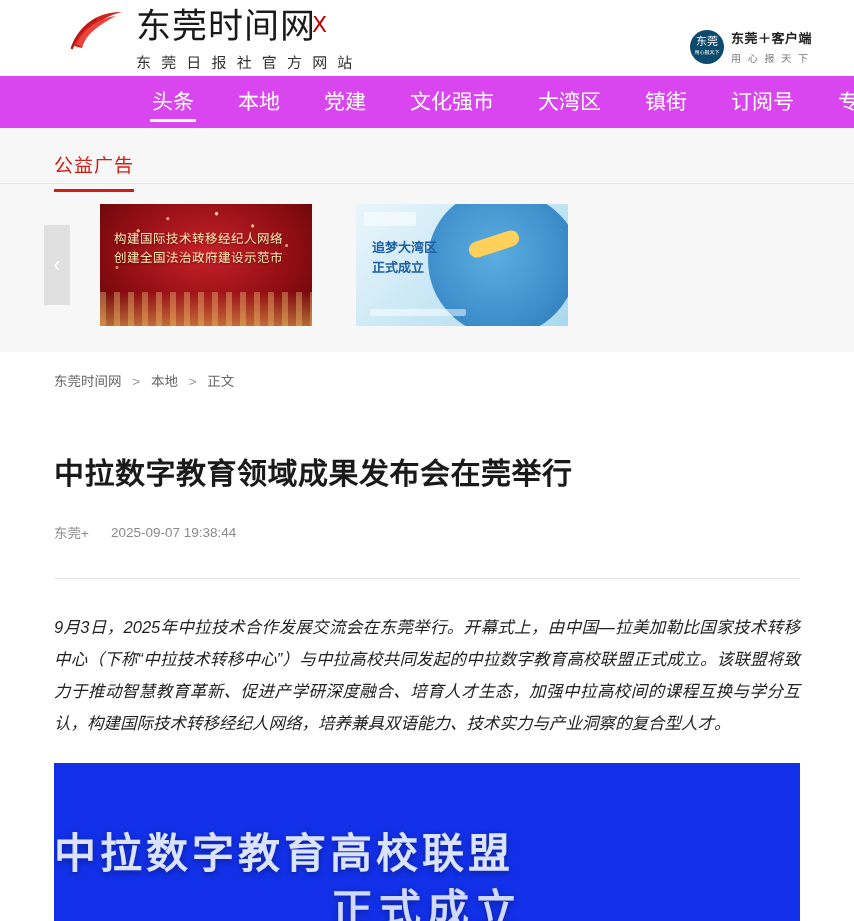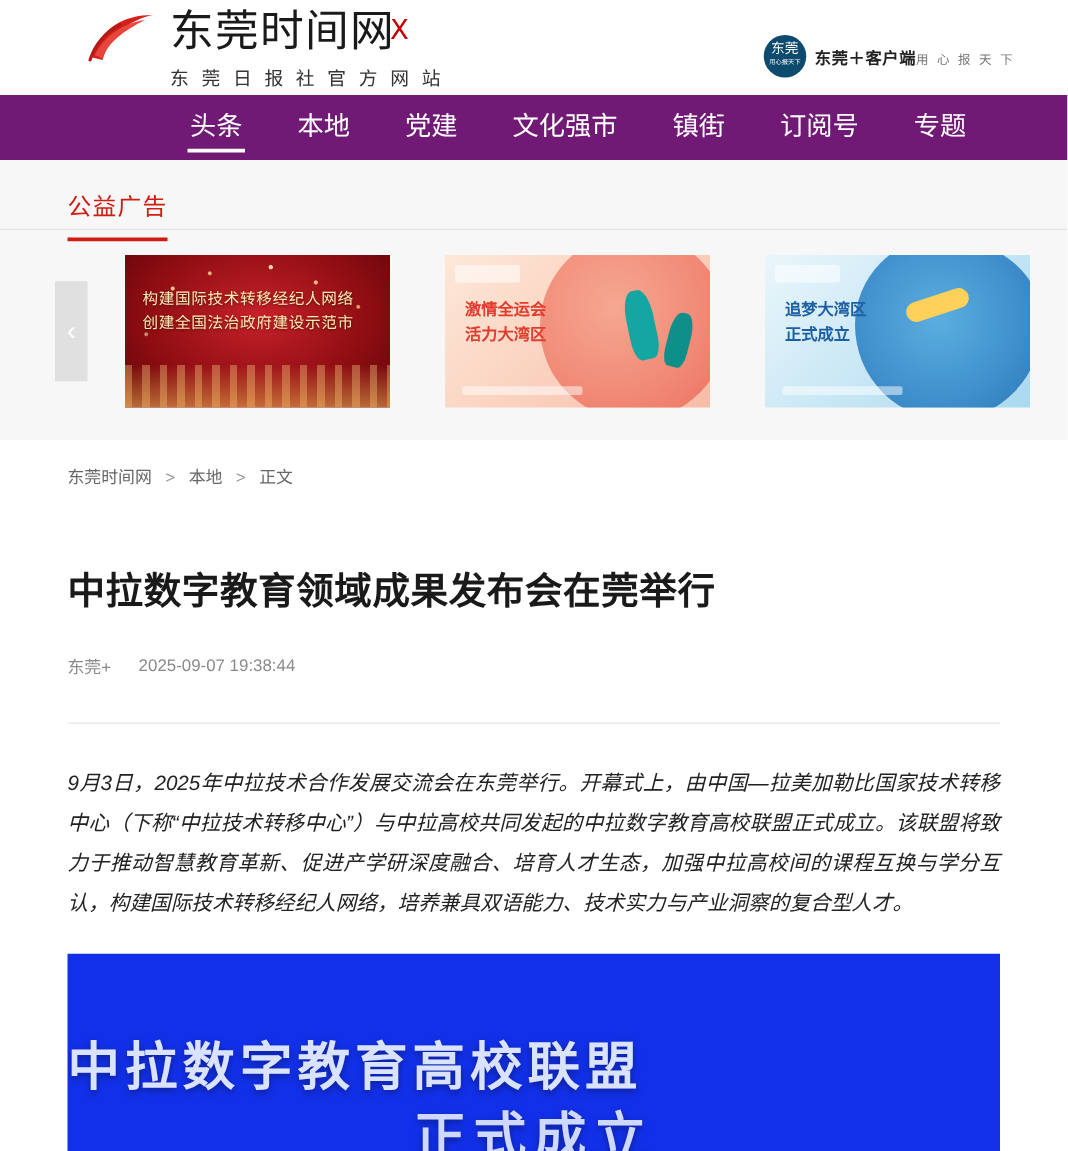--- a/index.html
+++ b/index.html
@@ -70,27 +70,27 @@
     background: #0c4a6e;
     color: #fff;
     font-size: 11px;
     display: flex; flex-direction: column;
     align-items: center; justify-content: center;
     line-height: 11px;
     margin-right: 7px;
     flex: none;
   }
   .app-badge small { font-size: 5px; letter-spacing: 0; }
-  .app-texts { display: flex; }
+  .app-texts { display: flex; flex-direction: column; }
   .app-title { font-size: 13px; color: #222; font-weight: bold; letter-spacing: 0.5px; }
   .app-slogan { font-size: 10px; color: #777; letter-spacing: 2px; margin-top: 3px; }
 
   
   .main-nav {
-    background: #701a75;
+    background: #d946ef;
     height: 52px;
     display: flex;
     align-items: center;
     padding-left: 150px;
   }
   .nav-item {
     color: #ffffff;
     font-size: 21px;
     margin-right: 40px;
     cursor: pointer;
@@ -345,20 +345,21 @@
       <div class="app-slogan">用 心 报 天 下</div>
     </div>
   </div>
 </header>
 
 <nav class="main-nav">
   <div class="nav-item active">头条</div>
   <div class="nav-item">本地</div>
   <div class="nav-item">党建</div>
   <div class="nav-item">文化强市</div>
+  <div class="nav-item">大湾区</div>
   <div class="nav-item">镇街</div>
   <div class="nav-item">订阅号</div>
   <div class="nav-item">专题</div>
 </nav>
 
 <section class="ad-section">
   <div class="ad-tab-bar">
     <span class="ad-tab">公益广告</span>
   </div>
   <div class="ad-row">
@@ -367,31 +368,20 @@
 
       <div class="ad-card ad1">
         <div class="sparkle"></div>
         <div class="skyline"></div>
         <div class="txt">
           <div>构建国际技术转移经纪人网络</div>
           <div>创建全国法治政府建设示范市</div>
         </div>
       </div>
 
-      <div class="ad-card ad2">
-        <div class="circle"></div>
-        <div class="runner"></div>
-        <div class="runner2"></div>
-        <div class="logo-chip"></div>
-        <div class="footline"></div>
-        <div class="txt">
-          <div>激情全运会</div>
-          <div>活力大湾区</div>
-        </div>
-      </div>
 
       <div class="ad-card ad3">
         <div class="blob"></div>
         <div class="swimmer"></div>
         <div class="logo-chip"></div>
         <div class="footline"></div>
         <div class="txt">
           <div>追梦大湾区</div>
           <div>正式成立</div>
         </div>

